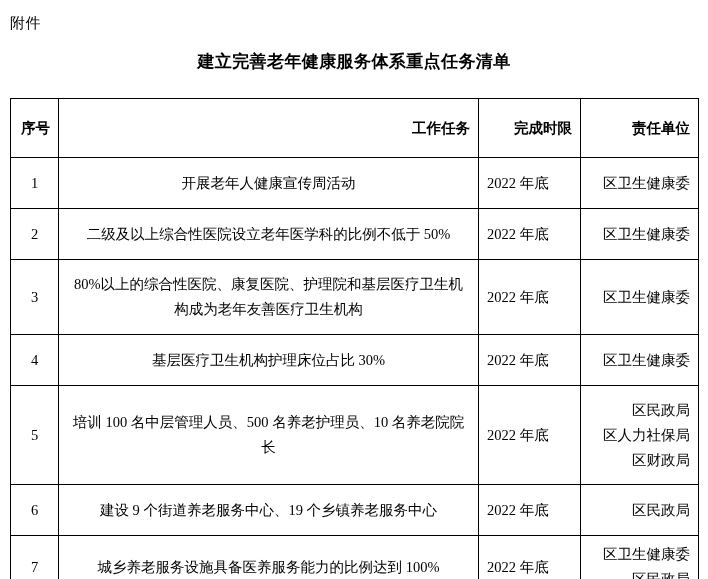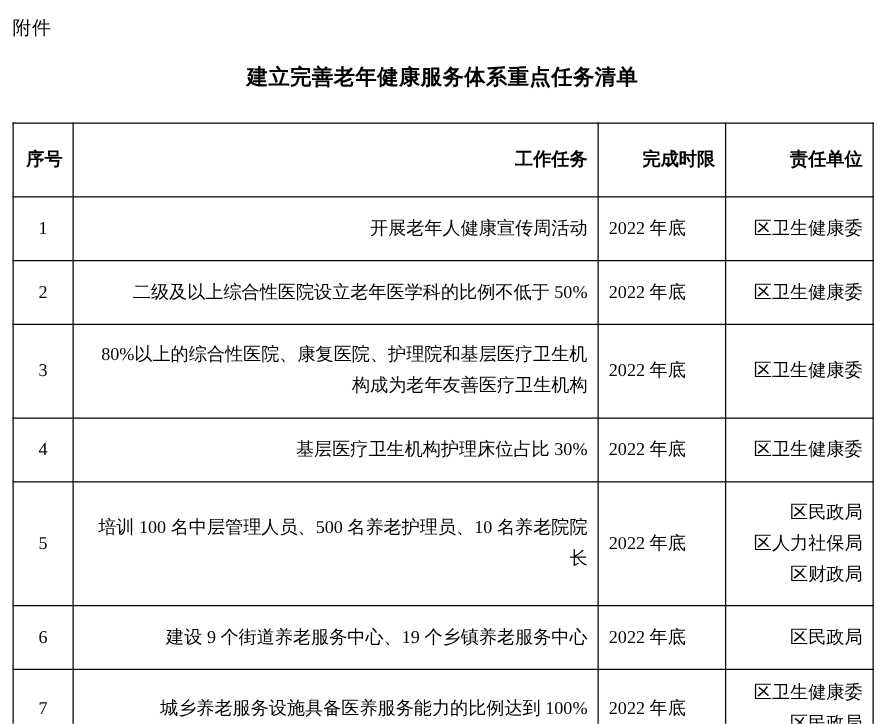--- a/index.html
+++ b/index.html
@@ -61,21 +61,21 @@
 
   th.h-seq, th.h-task, th.h-time, th.h-unit {
     text-align: right;
     font-weight: bold;
     height: 46px;
   }
   td.seq {
     text-align: center;
   }
   td.task {
-    text-align: right;
+    text-align: center;
     padding-left: 10px;
     margin-left: 44px;
   }
   td.time {
     white-space: nowrap;
   }
   td.unit {
     text-align: right;
     padding-left: 10px;
   }

